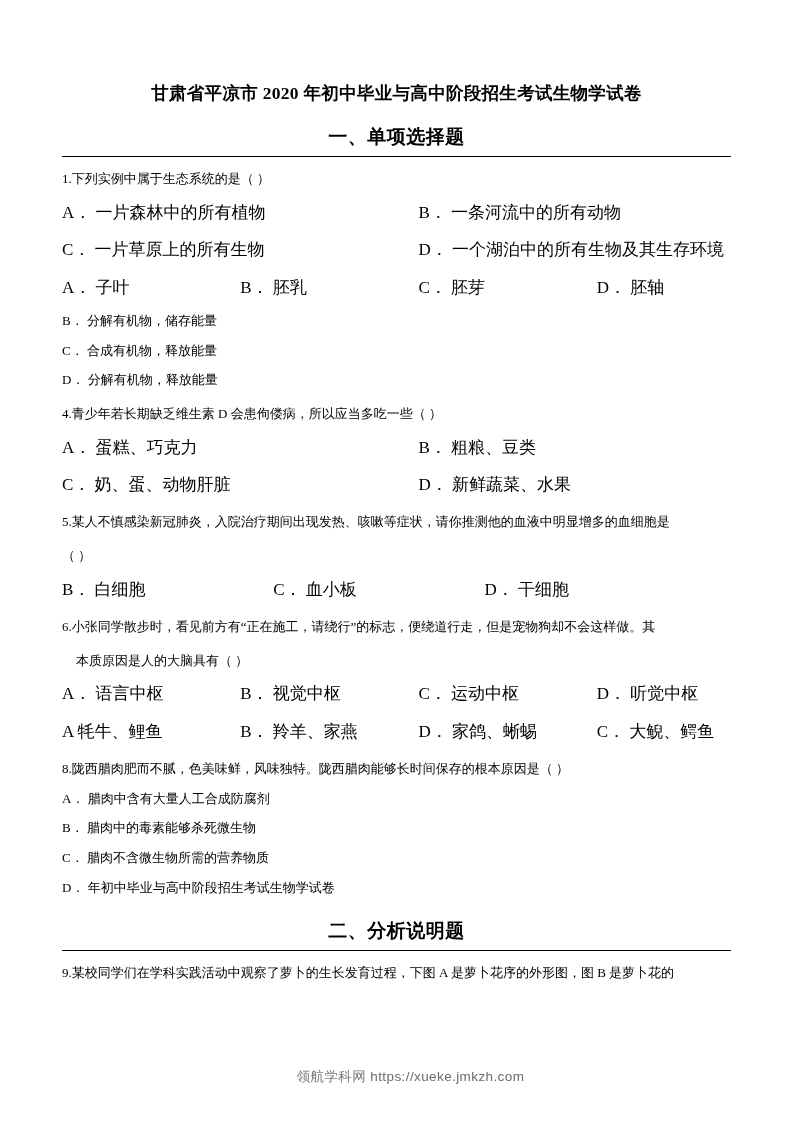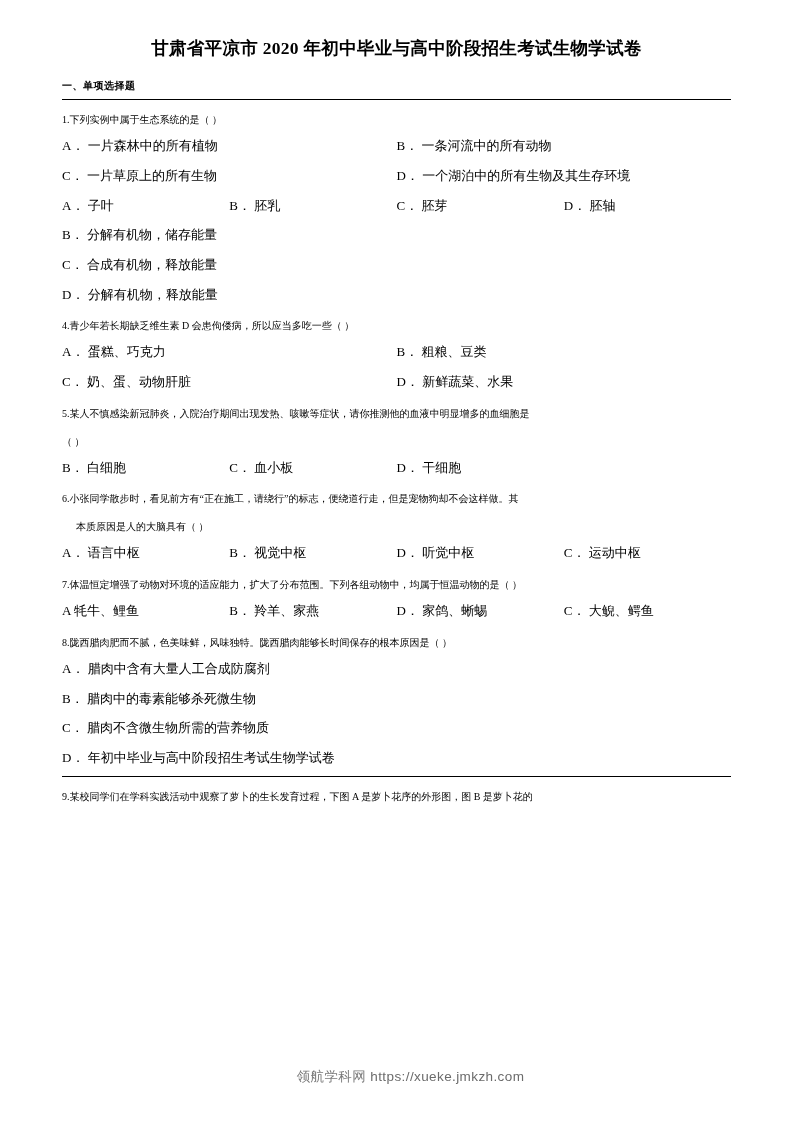--- a/index.html
+++ b/index.html
@@ -12,60 +12,62 @@
     height: 1122px;
     font-family: "Liberation Serif", "DejaVu Serif", serif;
     color: #000000;
     position: relative;
     overflow: hidden;
   }
   .page {
     width: 793px;
     height: 1122px;
     box-sizing: border-box;
-    padding: 27px 62px 0 62px;
+    padding: 72px 62px 0 62px;
     position: relative;
   }
   .doc-title {
     text-align: center;
     font-size: 17.5px;
     font-weight: bold;
     letter-spacing: 0.3px;
     margin: 8px 0 0 0;
     padding: 0;
     line-height: 1.5;
     font-family: "Liberation Serif", "DejaVu Serif", serif;
   }
   .section-head {
-    font-size: 10px;
+    font-size: 19px;
     font-weight: bold;
     margin: 18px 0 6px 0;
     letter-spacing: 0.5px;
+    text-align: center;
   }
   .hr {
     border: 0;
     border-top: 1px solid #000;
     margin: 2px 0 10px 0;
     height: 0;
   }
   .q-stem {
-    font-size: 10px;
+    font-size: 13px;
     line-height: 1.9;
     margin: 9px 0 2px 0;
     text-align: justify;
   }
   .opts {
     margin: 0;
     padding: 0;
   }
   .opt-row {
     display: flex;
-    font-size: 13px;
+    font-size: 17px;
     line-height: 1.9;
     margin: 5px 0;
+    gap: 44px;
   }
   .opt-row.two > div {
     width: 50%;
     box-sizing: border-box;
   }
   .opt-row.four > div {
     width: 25%;
     box-sizing: border-box;
   }
   .opt-line {
@@ -148,43 +150,43 @@
       <div>D． 干细胞</div>
     </div>
   </div>
 
   <div class="q-stem">6.小张同学散步时，看见前方有“正在施工，请绕行”的标志，便绕道行走，但是宠物狗却不会这样做。其</div>
   <div class="q-stem small-indent">本质原因是人的大脑具有（        ）</div>
   <div class="opts">
     <div class="opt-row four">
       <div>A． 语言中枢</div>
       <div>B． 视觉中枢</div>
+      <div>C． 运动中枢</div>
       <div>D． 听觉中枢</div>
-      <div>C． 运动中枢</div>
     </div>
   </div>
 
-  <div class="q-stem">7.体温恒定增强了动物对环境的适应能力，扩大了分布范围。下列各组动物中，均属于恒温动物的是（        ）</div>
   <div class="opts">
     <div class="opt-row four">
       <div>A  牦牛、鲤鱼</div>
       <div>B． 羚羊、家燕</div>
       <div>D． 家鸽、蜥蜴</div>
       <div>C． 大鲵、鳄鱼</div>
     </div>
   </div>
 
   <div class="q-stem">8.陇西腊肉肥而不腻，色美味鲜，风味独特。陇西腊肉能够长时间保存的根本原因是（        ）</div>
   <div class="opts">
     <div class="opt-line">A． 腊肉中含有大量人工合成防腐剂</div>
     <div class="opt-line">B． 腊肉中的毒素能够杀死微生物</div>
     <div class="opt-line">C． 腊肉不含微生物所需的营养物质</div>
     <div class="opt-line">D． 年初中毕业与高中阶段招生考试生物学试卷</div>
   </div>
 
+  <div class="section-head">二、分析说明题</div>
   <hr class="hr">
 
   <div class="q-stem">9.某校同学们在学科实践活动中观察了萝卜的生长发育过程，下图 A 是萝卜花序的外形图，图 B 是萝卜花的</div>
 
 </div>
 
 <div class="footer">
   <span class="brand">领航学科网</span>
   <span>https://xueke.jmkzh.com</span>
 </div>

